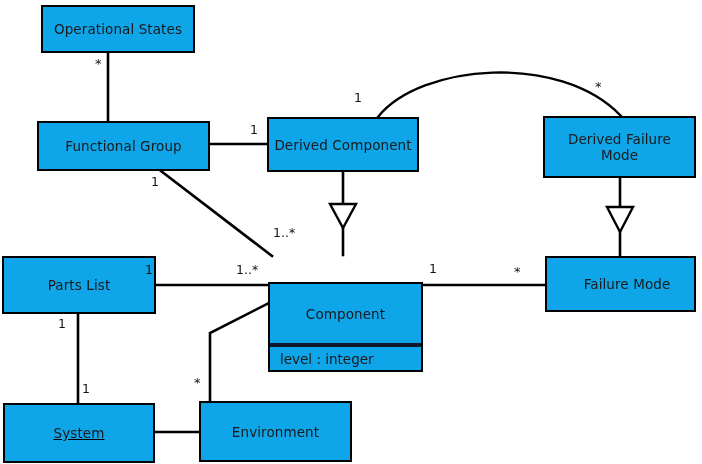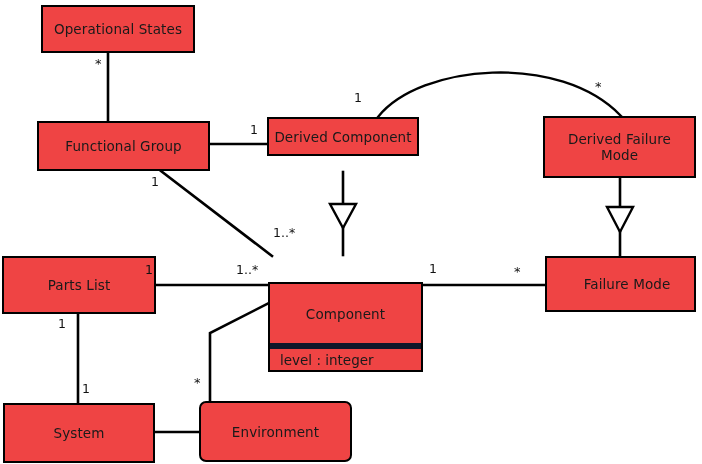--- a/index.html
+++ b/index.html
@@ -20,38 +20,38 @@
     position: absolute;
     left: 0;
     top: 0;
     width: 702px;
     height: 464px;
   }
   .uml-class {
     position: absolute;
     box-sizing: border-box;
     border: 2px solid #000000;
-    background: #ef4444;
+    background: #0ea5e9;
     display: flex;
     flex-direction: column;
     z-index: 2;
   }
   .class-name {
     flex: 1 1 auto;
     display: flex;
     align-items: center;
     justify-content: center;
     font-size: 13.5px;
     color: #1a1a1a;
     letter-spacing: 0.1px;
     text-align: center;
     padding: 0 4px;
   }
   .class-attrs {
-    border-top: 6px solid #0f172a;
+    border-top: 4px solid #0f172a;
     display: flex;
     align-items: center;
     padding-left: 10px;
     font-size: 13.5px;
     color: #1a1a1a;
     height: 27px;
     box-sizing: border-box;
   }
   .mult {
     position: absolute;
@@ -100,46 +100,46 @@
   </svg>
 
   <div class="uml-class" style="left:41px; top:5px; width:154px; height:48px;">
     <div class="class-name">Operational States</div>
   </div>
 
   <div class="uml-class" style="left:37px; top:121px; width:173px; height:50px;">
     <div class="class-name">Functional Group</div>
   </div>
 
-  <div class="uml-class" style="left:267px; top:117px; width:152px; height:39px;">
+  <div class="uml-class" style="left:267px; top:117px; width:152px; height:55px;">
     <div class="class-name">Derived Component</div>
   </div>
 
   <div class="uml-class" style="left:2px; top:256px; width:154px; height:58px;">
     <div class="class-name">Parts List</div>
   </div>
 
   <div class="uml-class" style="left:543px; top:116px; width:153px; height:62px;">
     <div class="class-name">Derived Failure Mode</div>
   </div>
 
   <div class="uml-class" style="left:268px; top:255px; width:155px; height:90px;margin-top:27px;">
     <div class="class-name">Component</div>
     <div class="class-attrs">level : integer</div>
   </div>
 
   <div class="uml-class" style="left:545px; top:256px; width:151px; height:56px;padding-left:13px;">
     <div class="class-name">Failure Mode</div>
   </div>
 
-  <div class="uml-class" style="left:3px; top:403px; width:152px; height:60px;">
+  <div class="uml-class" style="left:3px; top:403px; width:152px; height:60px;text-decoration:underline;">
     <div class="class-name">System</div>
   </div>
 
-  <div class="uml-class" style="left:199px; top:401px; width:153px; height:61px;border-radius:7px;">
+  <div class="uml-class" style="left:199px; top:401px; width:153px; height:61px;">
     <div class="class-name">Environment</div>
   </div>
 
   <span class="mult star" style="left:95px; top:57px;">*</span>
 
   <span class="mult" style="left:250px; top:124px;">1</span>
 
   <span class="mult" style="left:151px; top:176px;">1</span>
 
   <span class="mult" style="left:273px; top:227px;">1..*</span>

